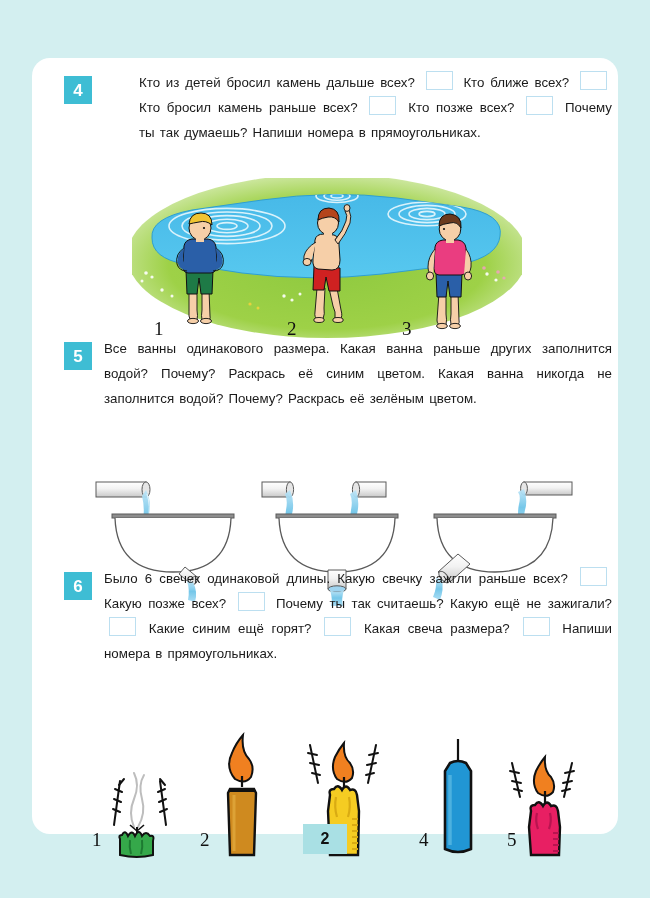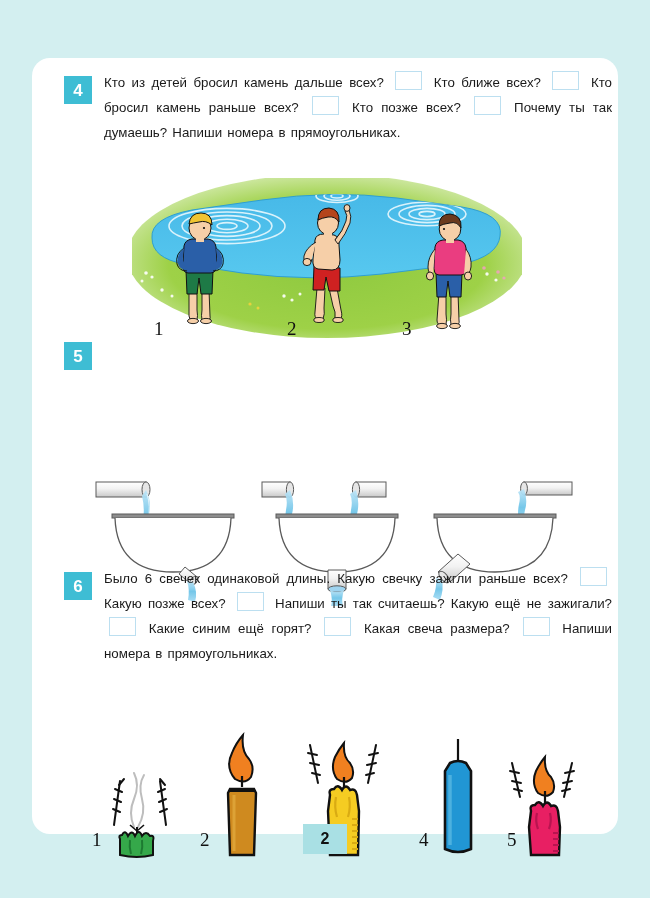--- a/index.html
+++ b/index.html
@@ -42,21 +42,21 @@
     display: inline-block;
     width: 27px; height: 19px;
     border: 1.5px solid #bcdff0;
     background: #ffffff;
     vertical-align: -3px;
     margin: 0 5px;
   }
 
   #task4 { position:absolute; left:0; top:12px; width:586px; }
   #task4 .badge { left: 32px; top: 6px; }
-  #task4 .qtext { margin-left: 72px; margin-right: 6px; }
+  #task4 .qtext { margin-left: 107px; margin-right: 6px; }
 
   #task5 { position:absolute; left:0; top:278px; width:586px; }
   #task5 .badge { left: 32px; top: 6px; }
   #task5 .qtext { margin-left: 72px; margin-right: 6px; }
 
   #task6 { position:absolute; left:0; top:508px; width:586px; }
   #task6 .badge { left: 32px; top: 6px; }
   #task6 .qtext { margin-left: 72px; margin-right: 6px; }
 
   
@@ -235,20 +235,21 @@
       </svg>
 
       <span class="num-label" style="left:22px; top:140px;">1</span>
       <span class="num-label" style="left:155px; top:140px;">2</span>
       <span class="num-label" style="left:270px; top:140px;">3</span>
     </div>
   </div>
 
   <div class="task" id="task5">
     <div class="badge">5</div>
+    <div class="qtext">Все ванны одинакового размера. Какая ванна раньше других заполнится водой? Почему? Раскрась её синим цветом. Какая ванна никогда не заполнится водой? Почему? Раскрась её зелёным цветом.</div>
 
     <div class="fig-basins">
       <svg width="480" height="130" viewBox="0 0 480 130">
         <defs>
           <linearGradient id="pipeG" x1="0" y1="0" x2="0" y2="1">
             <stop offset="0%" stop-color="#ffffff"></stop>
             <stop offset="45%" stop-color="#f2f2f2"></stop>
             <stop offset="100%" stop-color="#c9c9c9"></stop>
           </linearGradient>
           <linearGradient id="streamG" x1="0" y1="0" x2="0" y2="1">
@@ -309,21 +310,21 @@
     </div>
   </div>
 
   <div class="task" id="task6">
     <div class="badge">6</div>
     <div class="qtext">
       <span>Было 6 свечек одинаковой длины. Какую свечку зажгли раньше всех?</span>
       <span class="ansbox"></span>
       <span>Какую позже всех?</span>
       <span class="ansbox"></span>
-      <span>Напиши ты так считаешь? Какую ещё не зажигали?</span>
+      <span>Почему ты так считаешь? Какую ещё не зажигали?</span>
       <span class="ansbox"></span>
       <span>Какие синим ещё горят?</span>
       <span class="ansbox"></span>
       <span>Какая свеча размера?</span>
       <span class="ansbox"></span>
       <span>Напиши номера в прямоугольниках.</span>
     </div>
 
     <div class="fig-candles">
       <svg width="510" height="135" viewBox="0 0 510 135">

